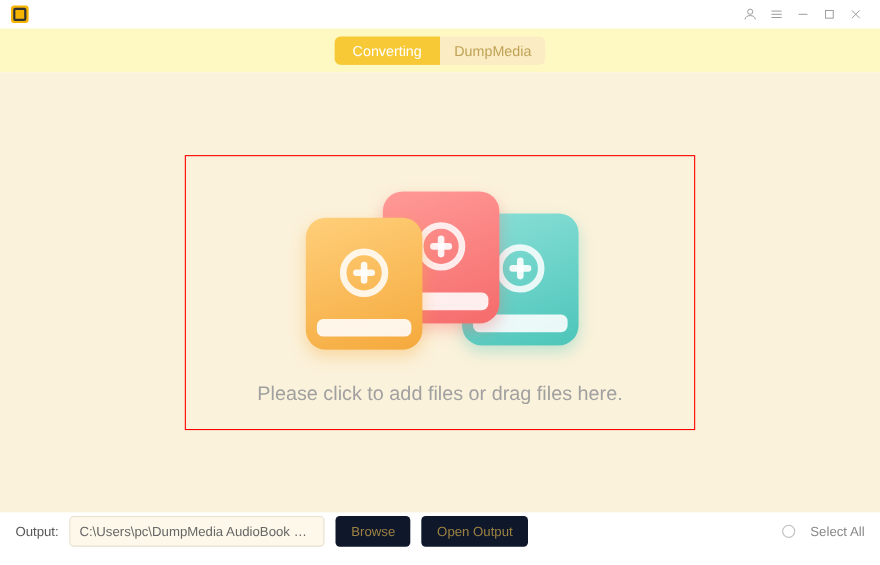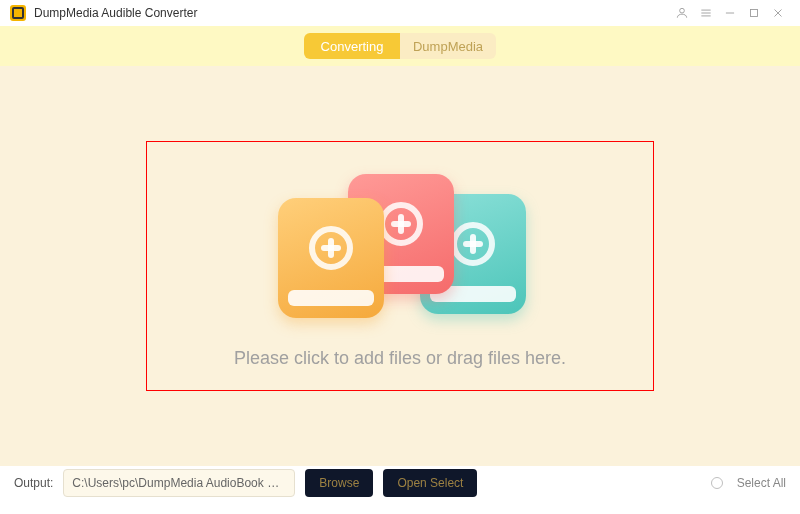--- a/index.html
+++ b/index.html
@@ -63,21 +63,21 @@
 
   .content-area {
     height: 400px;
     background: #fbf2db;
     padding: 20px;
     display: flex;
     align-items: center;
     justify-content: center;
   }
   .dropzone {
-    width: 508px;
+    width: 464px;
     height: 250px;
     border: 1.5px solid #ff0000;
     display: flex;
     flex-direction: column;
     align-items: center;
     justify-content: center;
     padding-top: 10px;
   }
   .books-illustration {
     width: 280px;
@@ -181,21 +181,20 @@
     width: 12px; height: 12px;
     border: 1px solid #bfbfbf;
     border-radius: 50%;
   }
 </style>
 </head>
 <body>
 
 <div class="titlebar">
   <div class="app-icon"></div>
-  <span>DumpMedia Audible Converter</span>
   <div class="titlebar-spacer"></div>
   <div class="titlebar-btn">
     <svg viewBox="0 0 24 24">
         <circle cx="12" cy="8" r="4"></circle>
         <path d="M4 20c0-4 4-6 8-6s8 2 8 6"></path>
       </svg>
   </div>
   <div class="titlebar-btn">
     <svg viewBox="0 0 24 24">
         <line x1="4" y1="7" x2="20" y2="7"></line>
@@ -248,19 +247,19 @@
       </div>
     </div>
     <div class="dropzone-text">Please click to add files or drag files here.</div>
   </div>
 </div>
 
 <div class="footer">
   <span class="output-label">Output:</span>
   <input class="path-input" type="text" readonly="" value="C:\Users\pc\DumpMedia AudioBook Converte" style="">
   <button class="btn">Browse</button>
-  <button class="btn">Open Select</button>
+  <button class="btn">Open Output</button>
   <div class="footer-spacer"></div>
   <div class="select-all">
     <span class="radio"></span>
     <span>Select All</span>
   </div>
 </div>
 
 </body></html>

